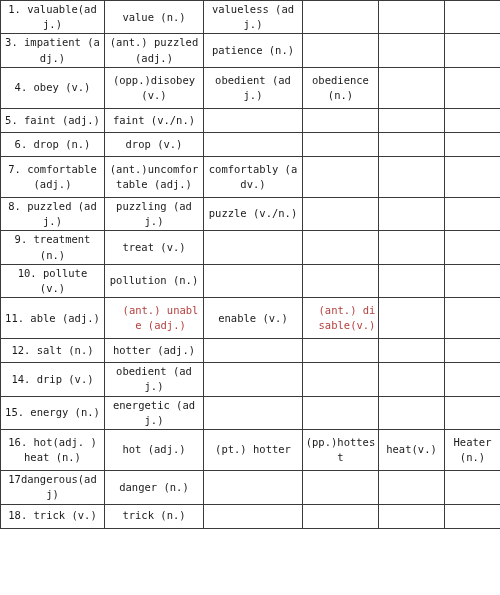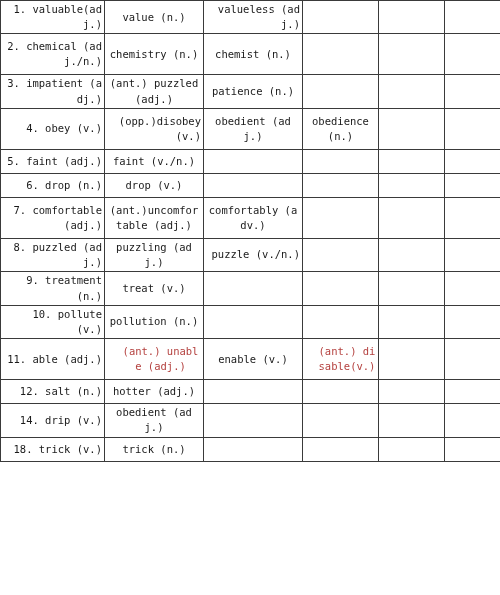--- a/index.html
+++ b/index.html
@@ -30,21 +30,21 @@
     padding: 1px 2px;
     font-size: 10.5px;
     line-height: 1.45;
     color: #1a1a1a;
     vertical-align: middle;
     text-align: center;
     word-break: break-all;
     overflow: hidden;
   }
   #word-table td.left {
-    text-align: right;
+    text-align: center;
     padding-left: 2px;
   }
   #word-table td.red {
     color: #b4413f;
     padding-left: 15px;
   }
   #word-table tr.tall td { height: 38px; }
   #word-table tr.mid td { height: 30px; }
   #word-table tr.short td { height: 21px; }
 </style>
@@ -58,28 +58,20 @@
       <col class="c2">
       <col class="c3">
       <col class="c4">
       <col class="c5">
   </colgroup>
   <tbody>
       <tr class="short">
         <td class="left">1. valuable(adj.)</td>
         <td>value (n.)</td>
         <td class="left">valueless (adj.)</td>
-        <td></td>
-        <td></td>
-        <td></td>
-      </tr>
-      <tr class="tall">
-        <td class="left">2. chemical (adj./n.)</td>
-        <td>chemistry (n.)</td>
-        <td>chemist (n.)</td>
         <td></td>
         <td></td>
         <td></td>
       </tr>
       <tr class="mid">
         <td class="left">3. impatient (adj.)</td>
         <td>(ant.) puzzled (adj.)</td>
         <td>patience (n.)</td>
         <td></td>
         <td></td>
@@ -159,20 +151,44 @@
       </tr>
       <tr class="short">
         <td class="left">14. drip (v.)</td>
         <td>obedient (adj.)</td>
         <td></td>
         <td></td>
         <td></td>
         <td></td>
       </tr>
       <tr class="short">
+        <td class="left">15. energy (n.)</td>
+        <td class="left">energetic (adj.)</td>
+        <td></td>
+        <td></td>
+        <td></td>
+        <td></td>
+      </tr>
+      <tr class="tall">
+        <td class="left">16. hot(adj. ) heat (n.)</td>
+        <td>hot (adj.)</td>
+        <td>(pt.) hotter</td>
+        <td>(pp.)hottest</td>
+        <td>heat(v.)</td>
+        <td>Heater (n.)</td>
+      </tr>
+      <tr class="short">
+        <td class="left">17dangerous(adj)</td>
+        <td>danger (n.)</td>
+        <td></td>
+        <td></td>
+        <td></td>
+        <td></td>
+      </tr>
+      <tr class="short">
         <td class="left">18. trick (v.)</td>
         <td>trick (n.)</td>
         <td></td>
         <td></td>
         <td></td>
         <td></td>
       </tr>
     </tbody>
 </table>
 

